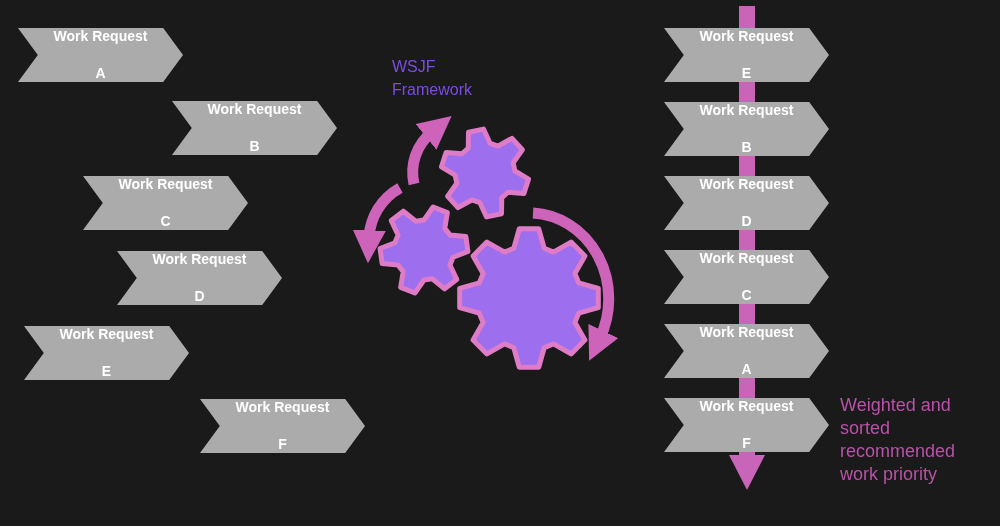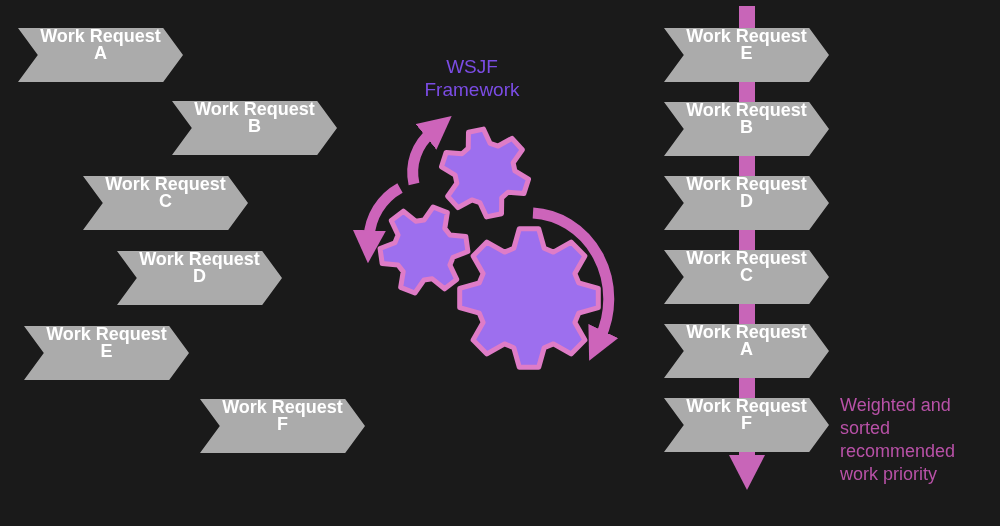--- a/index.html
+++ b/index.html
@@ -4,40 +4,40 @@
 <style>
   html,body{margin:0;padding:0;background:#1a1a1a;}
   .canvas{
     position:relative;width:1000px;height:526px;overflow:hidden;
     background:#1a1a1a;font-family:"Liberation Sans",sans-serif;
   }
   
   .chev{
     position:absolute;width:165px;height:54px;background:#ababab;
     clip-path:polygon(0 0,88% 0,100% 50%,88% 100%,0 100%,12% 50%);
-    display:flex;flex-direction:column;align-items:center;justify-content:flex-start;
-    color:#ffffff;font-weight:bold;font-size:18px;line-height:17px;text-align:center;
+    display:flex;flex-direction:column;align-items:center;justify-content:space-between;
+    color:#ffffff;font-weight:bold;font-size:14px;line-height:17px;text-align:center;
     z-index:2;
   }
   .l-a{left:18px;top:28px}
   .l-b{left:172px;top:101px}
   .l-c{left:83px;top:176px}
   .l-d{left:117px;top:251px}
   .l-e{left:24px;top:326px}
   .l-f{left:200px;top:399px}
   .r-0{left:664px;top:28px}
   .r-1{left:664px;top:102px}
   .r-2{left:664px;top:176px}
   .r-3{left:664px;top:250px}
   .r-4{left:664px;top:324px}
   .r-5{left:664px;top:398px}
   
   .title{
-    position:absolute;left:392px;top:55px;width:160px;text-align:center;
-    color:#7b4ce4;font-size:19px;line-height:23px;white-space:pre-line;z-index:3;
+    position:absolute;left:392px;top:55px;width:160px;
+    color:#7b4ce4;font-size:16px;line-height:23px;white-space:pre-line;z-index:3;
   }
   
   .caption{
     position:absolute;left:840px;top:394px;width:140px;text-align:left;
     color:#b851a7;font-size:18px;line-height:23px;white-space:pre-line;z-index:3;
   }
   
   .flow-arrow{position:absolute;left:0;top:0;width:1000px;height:526px;z-index:1;}
   .gears{position:absolute;left:350px;top:105px;width:280px;height:290px;z-index:2;}
 </style>

